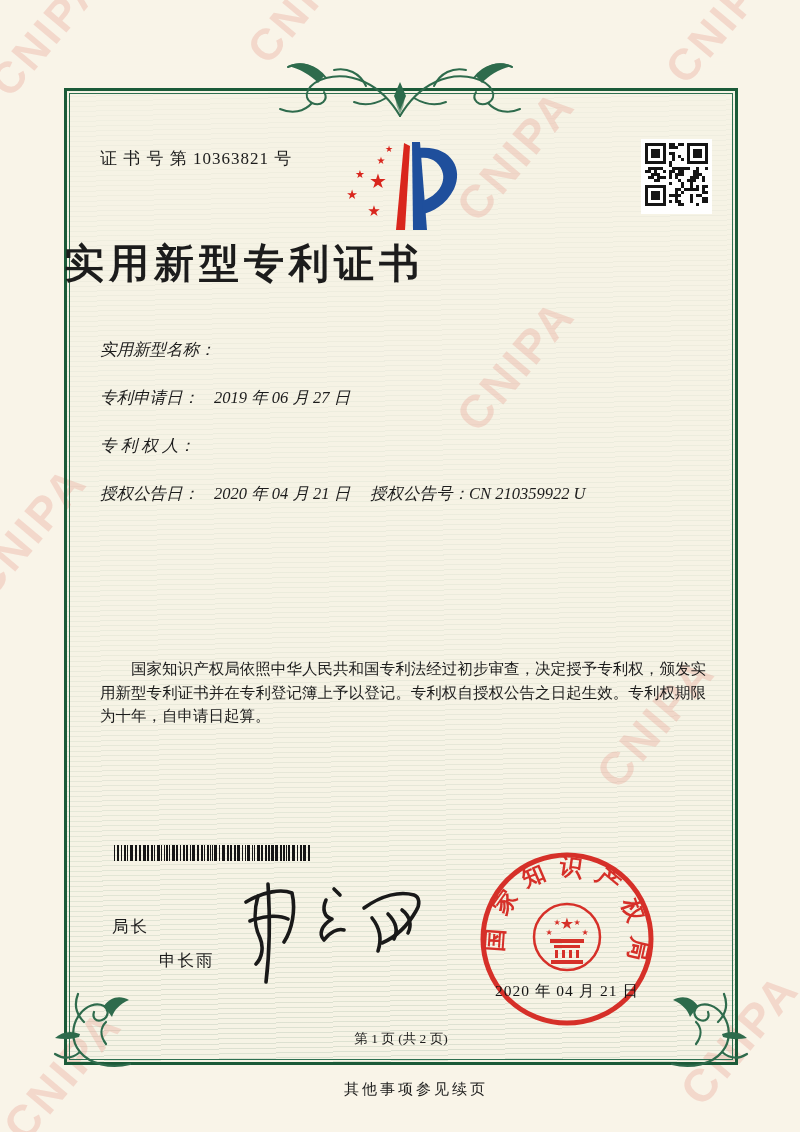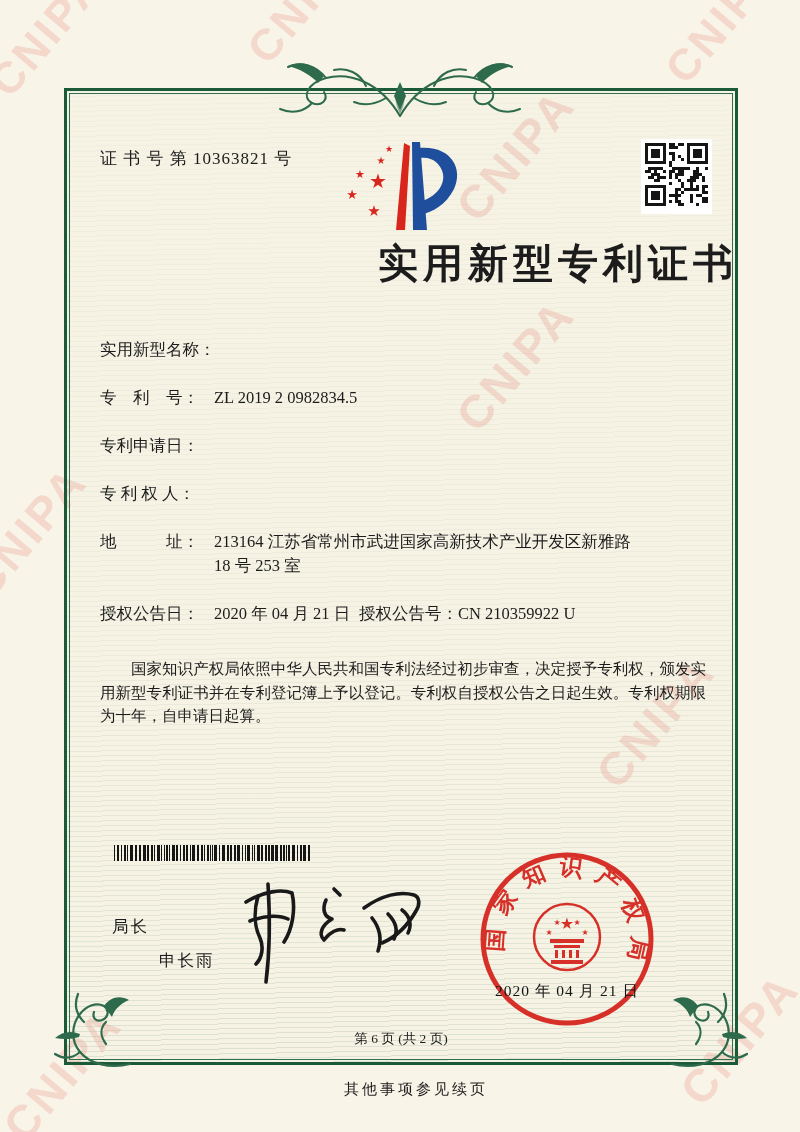--- a/index.html
+++ b/index.html
@@ -42,29 +42,29 @@
   .frame-border-inner{
     position:absolute;left:2px;top:2px;right:2px;bottom:2px;
     border:1px solid var(--frame_green2,#2e7050);
   }
   .ornament{z-index:3;pointer-events:none;}
   .content{z-index:4;}
   
   .cert-no{left:100px;top:147px;font-size:17px;letter-spacing:1px;z-index:4;}
   .qr-box{left:641px;top:139px;background:#fff;padding:4px;z-index:4;}
   .doc-title{
-    left:64px;top:236px;width:674px;text-align:right;
+    left:64px;top:236px;width:674px;text-align:left;
     font-size:40px;font-weight:bold;letter-spacing:5px;z-index:4;
   }
-  .fields{left:100px;top:338px;width:566px;font-size:16.5px;line-height:24px;z-index:4;}
+  .fields{left:100px;top:338px;width:566px;font-size:16.5px;line-height:24px;z-index:4;font-style:italic;}
   .frow{display:flex;margin-bottom:24px;position:relative;}
   .flabel{width:114px;flex:0 0 114px;white-space:nowrap;}
   .fvalue{flex:1;}
   .addr{max-width:436px;}
-  .grant-group{position:absolute;left:259px;top:0;white-space:nowrap;}
+  .grant-group{position:absolute;left:270px;top:0;white-space:nowrap;}
   .paras{left:100px;top:657px;width:606px;font-size:15.5px;line-height:23.5px;
     text-align:justify;z-index:4;}
   .paras p{margin:0;text-indent:2em;}
   .barcode{left:114px;top:845px;z-index:4;}
   .sig-title{left:112px;top:916px;font-size:16.5px;letter-spacing:2px;z-index:4;}
   .sig-name{left:112px;top:950px;font-size:16.5px;letter-spacing:2px;z-index:4;margin-left:47px;}
   .signature{left:230px;top:876px;z-index:5;}
   .seal{left:477px;top:849px;z-index:5;opacity:.95;}
   .seal-date{
     left:477px;top:981px;width:180px;text-align:center;
@@ -290,32 +290,25 @@
   </g>
 </svg>
 
 <div class="abs doc-title content">实用新型专利证书</div>
 
 <div class="abs fields content">
   <div class="frow">
     <span class="flabel">实用新型名称：</span>
   </div>
   <div class="frow">
-    <span class="flabel">专　利　号：</span>
-    <span class="fvalue">ZL 2019 2 0982834.5</span>
-  </div>
-  <div class="frow">
     <span class="flabel">专利申请日：</span>
+    <span class="fvalue">2019 年 06 月 27 日</span>
   </div>
   <div class="frow">
     <span class="flabel">专 利 权 人：</span>
-  </div>
-  <div class="frow">
-    <span class="flabel">地　　　址：</span>
-    <span class="fvalue addr">213164 江苏省常州市武进国家高新技术产业开发区新雅路 18 号 253 室</span>
   </div>
   <div class="frow">
     <span class="flabel">授权公告日：</span>
     <span class="fvalue">2020 年 04 月 21 日</span>
     <span class="grant-group">
       <span>授权公告号：</span><span>CN 210359922 U</span>
     </span>
   </div>
 </div>
 
@@ -426,14 +419,14 @@
       <rect x="-12" y="13" width="3" height="8"></rect>
       <rect x="-5" y="13" width="3" height="8"></rect>
       <rect x="2" y="13" width="3" height="8"></rect>
       <rect x="9" y="13" width="3" height="8"></rect>
       <rect x="-16" y="23" width="32" height="4"></rect>
     </g>
   </g>
 </svg>
 <div class="abs seal-date">2020 年 04 月 21 日</div>
 
-<div class="abs page-info content">第 6 页 (共 2 页)</div>
+<div class="abs page-info content">第 1 页 (共 2 页)</div>
 <div class="abs continuation content">其他事项参见续页</div>
 
 </body></html>

